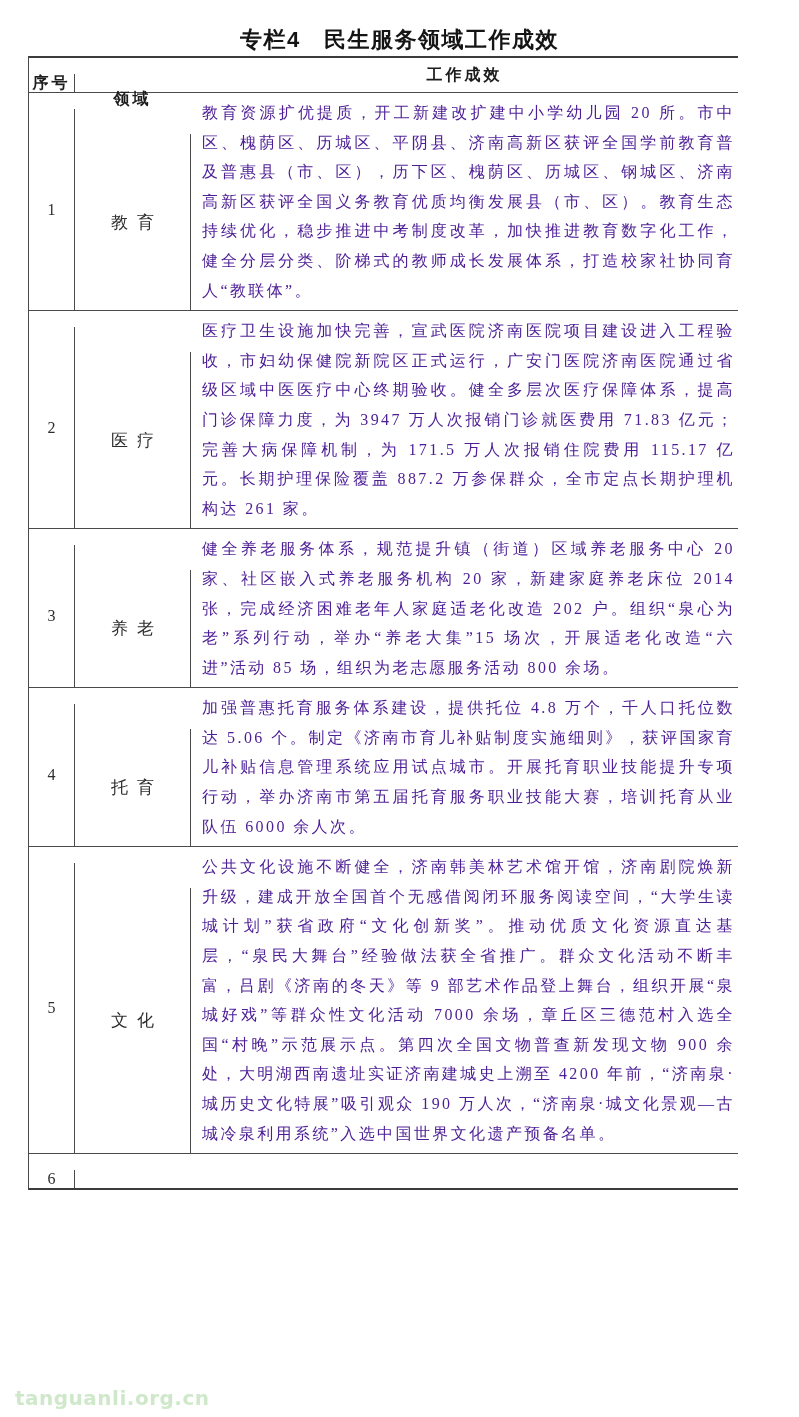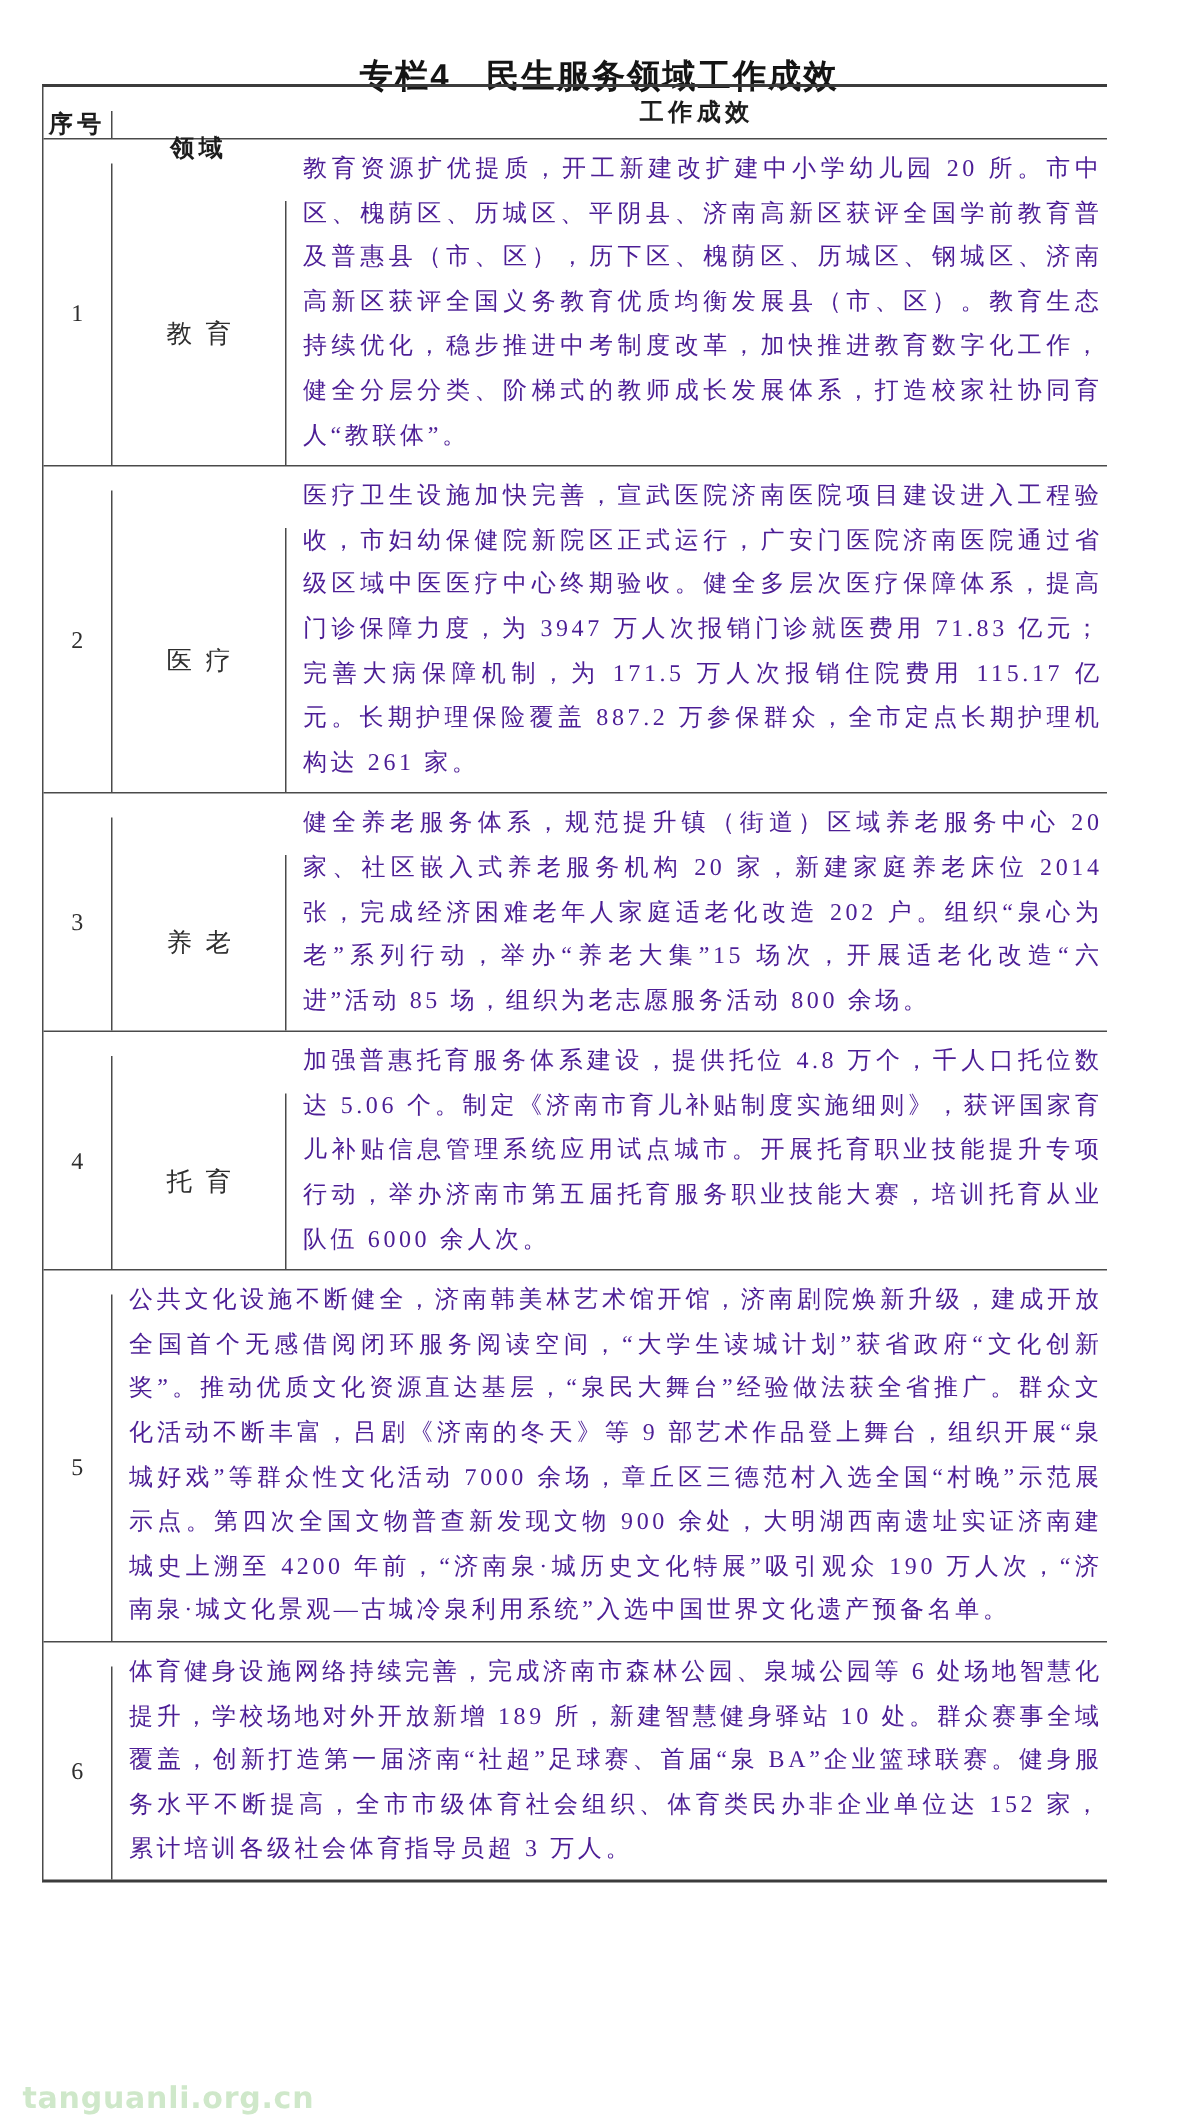--- a/index.html
+++ b/index.html
@@ -5,21 +5,21 @@
   html,body { margin:0; padding:0; }
   body {
     width:799px; height:1417px;
     background:#ffffff;
     position:relative;
     overflow:hidden;
     font-family:"Liberation Serif","DejaVu Serif",serif;
     color:#2b2b2b;
   }
   .title {
-    margin:12px;
+    margin:1px;
     padding-top:24px;
     text-align:center;
     font-family:"Liberation Sans","DejaVu Sans",sans-serif;
     font-size:22px;
     font-weight:bold;
     color:#141414;
     letter-spacing:1.5px;
   }
   .tbl {
     position:absolute;
@@ -108,25 +108,25 @@
     </div>
 
     <div class="row">
       <div class="c idx num">4</div>
       <div class="c fld fldv">托育</div>
       <div class="c ach bodytext">加强普惠托育服务体系建设，提供托位 4.8 万个，千人口托位数达 5.06 个。制定《济南市育儿补贴制度实施细则》，获评国家育儿补贴信息管理系统应用试点城市。开展托育职业技能提升专项行动，举办济南市第五届托育服务职业技能大赛，培训托育从业队伍 6000 余人次。</div>
     </div>
 
     <div class="row">
       <div class="c idx num">5</div>
+      <div class="c fld fldv">文化</div>
       <div class="c ach bodytext">公共文化设施不断健全，济南韩美林艺术馆开馆，济南剧院焕新升级，建成开放全国首个无感借阅闭环服务阅读空间，“大学生读城计划”获省政府“文化创新奖”。推动优质文化资源直达基层，“泉民大舞台”经验做法获全省推广。群众文化活动不断丰富，吕剧《济南的冬天》等 9 部艺术作品登上舞台，组织开展“泉城好戏”等群众性文化活动 7000 余场，章丘区三德范村入选全国“村晚”示范展示点。第四次全国文物普查新发现文物 900 余处，大明湖西南遗址实证济南建城史上溯至 4200 年前，“济南泉·城历史文化特展”吸引观众 190 万人次，“济南泉·城文化景观—古城冷泉利用系统”入选中国世界文化遗产预备名单。</div>
     </div>
 
     <div class="row">
       <div class="c idx num">6</div>
-      <div class="c ach bodytext">体育健身设施网络持续完善，完成济南市森林公园、泉城公园等 6 处场地智慧化提升，学校场地对外开放新增 189 所，新建智慧健身驿站 10 处。群众赛事全域覆盖，创新打造第一届济南“社超”足球赛、首届“泉 BA”企业篮球联赛。健身服务水平不断提高，全市市级体育社会组织、体育类民办非企业单位达 152 家，累计培训各级社会体育指导员超 3 万人。</div>
     </div>
 
   </div>
 
   <div class="watermark">tanguanli.org.cn</div>
 
 </div>
 
 </body></html>

